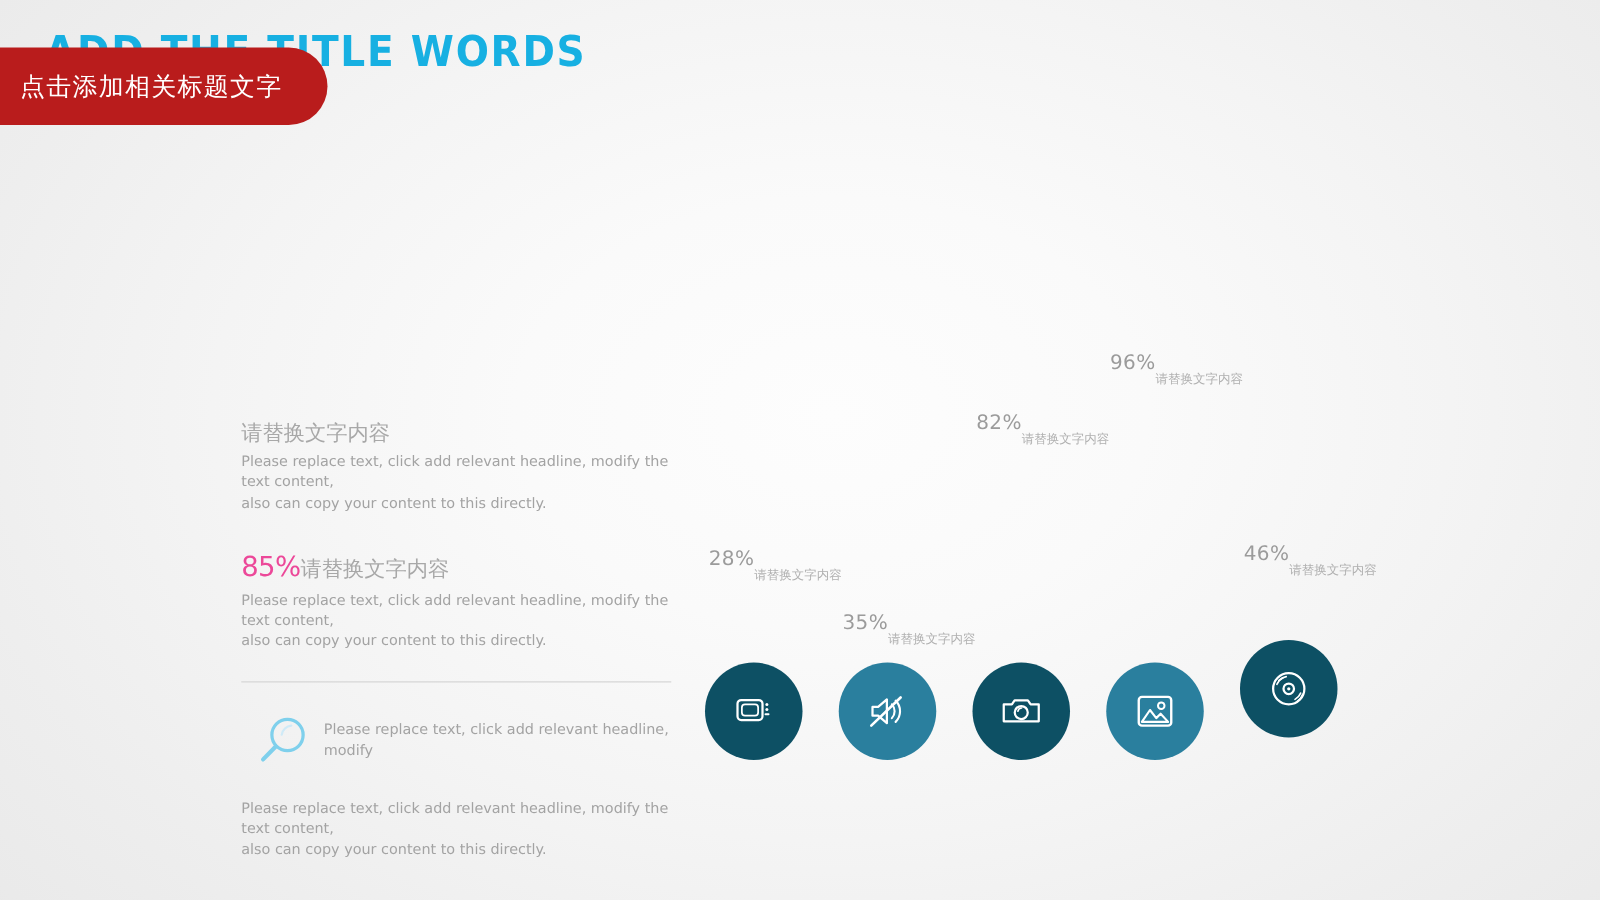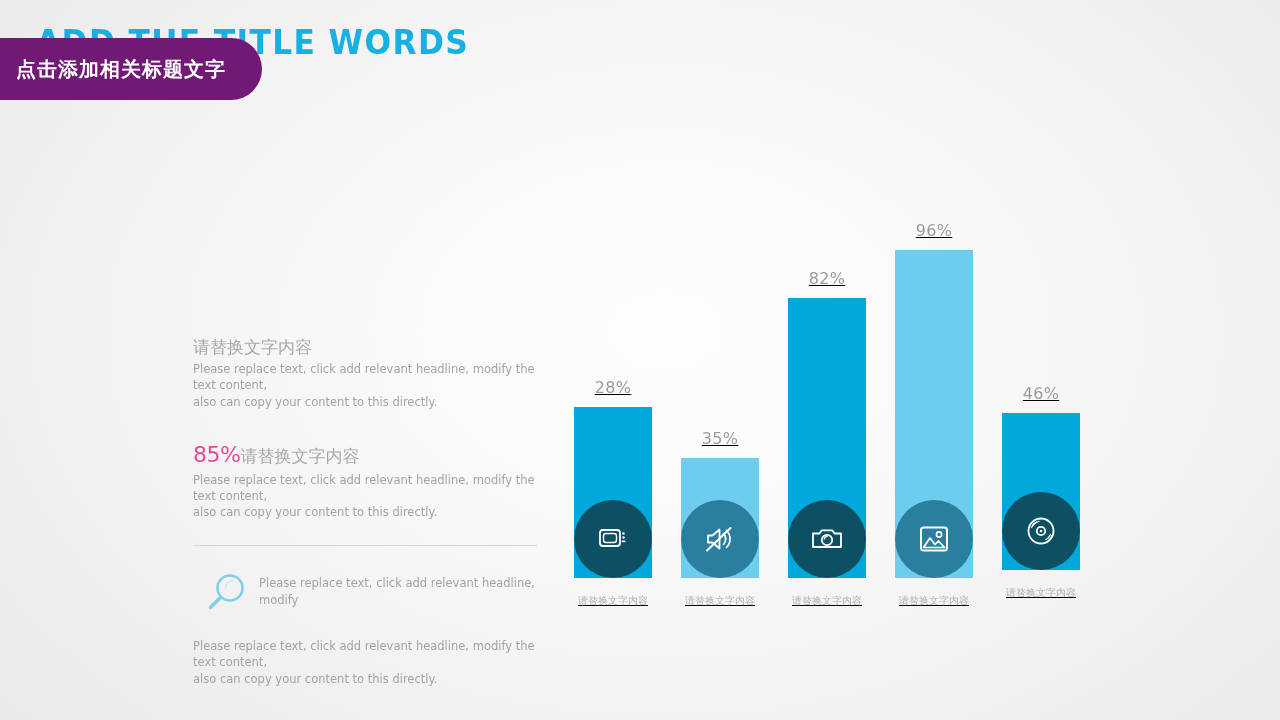--- a/index.html
+++ b/index.html
@@ -44,26 +44,25 @@
     transform: scaleX(0.92);
     transform-origin: left center;
   }
 
   #title-banner {
     position: absolute;
     left: 0;
     top: 38px;
     width: 262px;
     height: 62px;
-    background: #701a75;
+    background: #b91c1c;
     border-top-right-radius: 48px;
     border-bottom-right-radius: 48px;
     display: flex;
     align-items: center;
-    font-weight: bold;
   }
 
   #title-banner-label {
     color: #ffffff;
     font-size: 20px;
     letter-spacing: 1px;
     padding-left: 16px;
     font-family: "DejaVu Sans", sans-serif;
   }
 
@@ -145,23 +144,21 @@
     top: 190px;
     width: 540px;
     height: 420px;
   }
 
   .bar-group {
     position: absolute;
     bottom: 0;
     width: 92px;
     display: flex;
-    flex-direction: column;
-    align-items: center;
-    text-decoration: underline;
+    align-items: flex-start;
   }
 
   .bar-value {
     color: #9b9b9b;
     font-size: 16px;
     font-family: "DejaVu Sans", sans-serif;
     margin-bottom: 10px;
     letter-spacing: 0.3px;
   }
 
@@ -302,21 +299,21 @@
             <svg width="34" height="34" viewBox="0 0 34 34">
               <rect x="4" y="5.5" width="26" height="23" rx="2.6" fill="none" stroke="#fff" stroke-width="1.9"></rect>
               <circle cx="22" cy="12.5" r="2.6" fill="none" stroke="#fff" stroke-width="1.6"></circle>
               <path d="M6.5 25.5 L13 16 l5 6.5 l3.5-3.5 l6 6.5 Z" fill="none" stroke="#fff" stroke-width="1.7" stroke-linejoin="round"></path>
             </svg>
           </span>
         </div>
       </div>
       <div class="bar-caption" style="color: rgb(176, 176, 176);">请替换文字内容</div>
     </div>
-    <div class="bar-group" style="left: 437px; bottom: 10px;">
+    <div class="bar-group" style="left: 437px; bottom: 20px;">
       <div class="bar-value" style="color: rgb(155, 155, 155);">46%</div>
       <div class="bar-shaft" style="height: 157px; background: rgb(0, 168, 220);">
         <div class="bar-circle" style="background: rgb(13, 80, 100);">
           <span>
             <svg width="34" height="34" viewBox="0 0 34 34">
               <circle cx="17" cy="17" r="12.5" fill="none" stroke="#fff" stroke-width="1.8"></circle>
               <circle cx="17" cy="17" r="4.2" fill="none" stroke="#fff" stroke-width="1.8"></circle>
               <circle cx="17" cy="17" r="1.3" fill="#fff"></circle>
               <path d="M9 10.5 a10 10 0 0 1 6-3.2" fill="none" stroke="#fff" stroke-width="1.3" stroke-linecap="round"></path>
               <path d="M7.5 13.5 a10.5 10.5 0 0 1 5-5.2" fill="none" stroke="#fff" stroke-width="1.3" stroke-linecap="round"></path>

